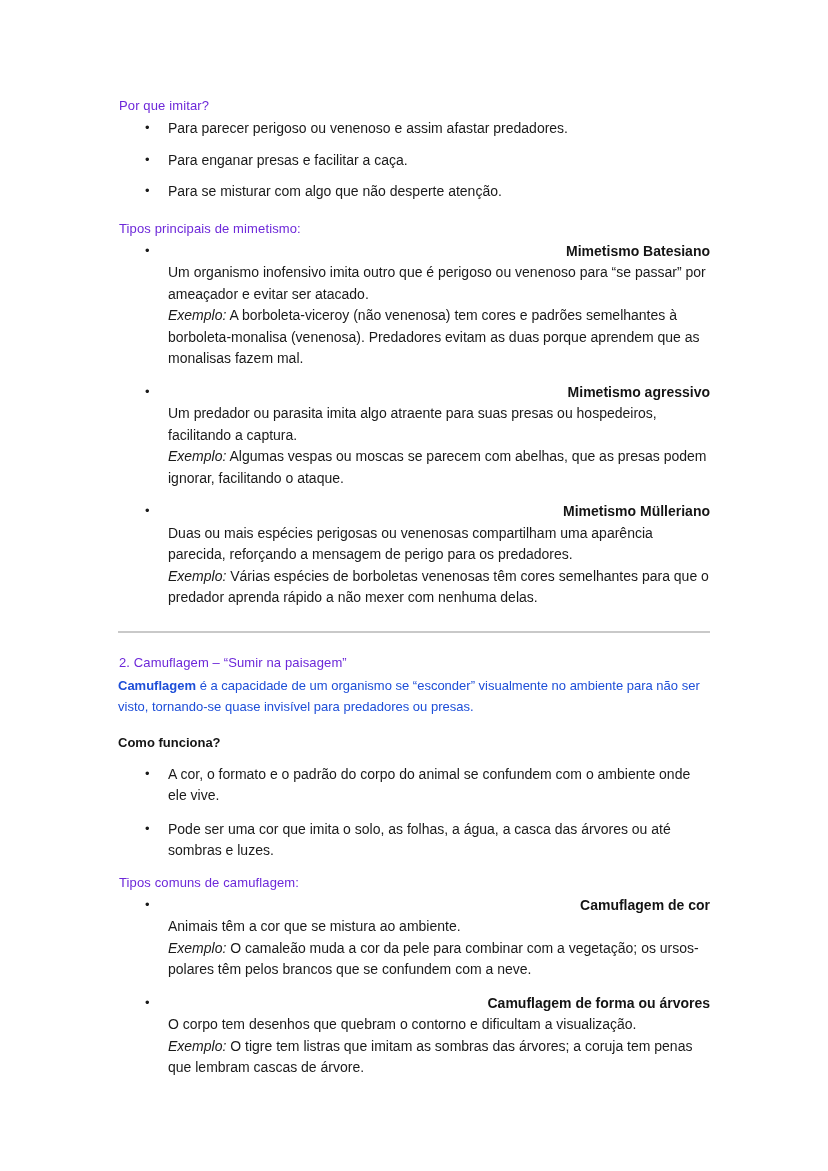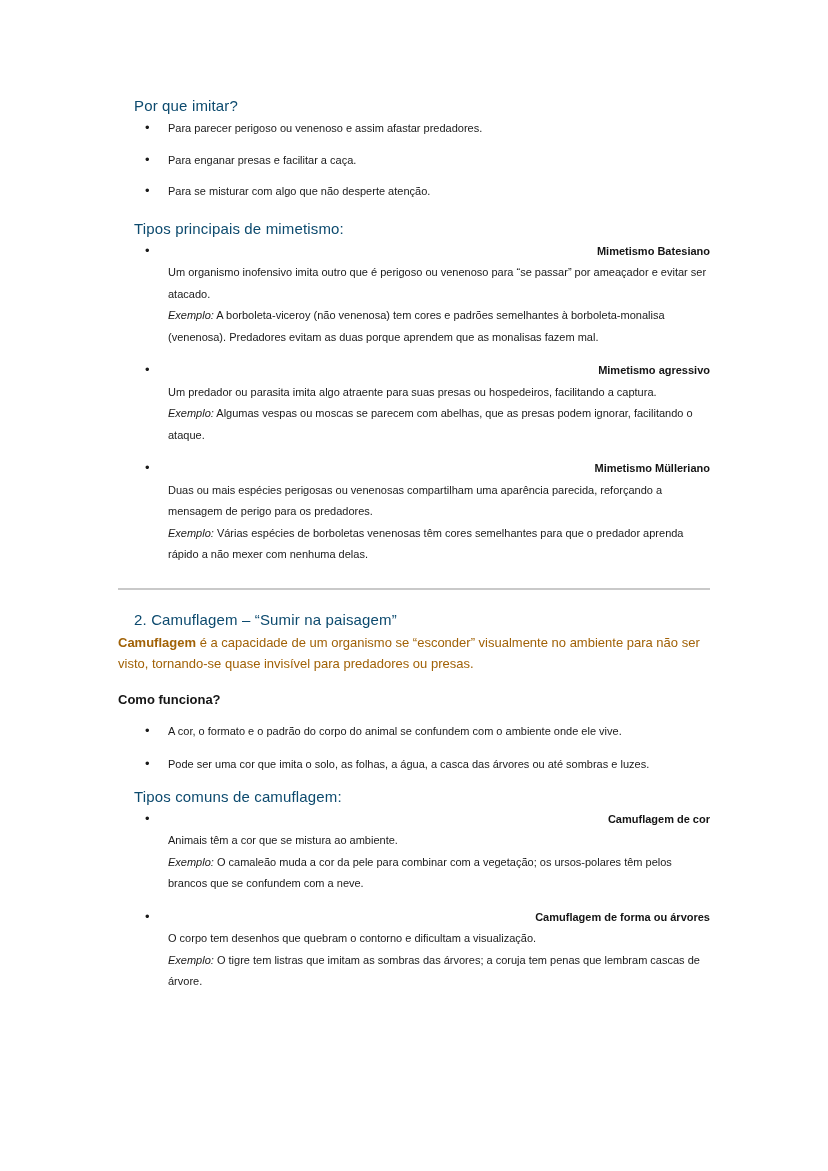--- a/index.html
+++ b/index.html
@@ -25,55 +25,55 @@
   }
   .content {
     position: absolute;
     left: 118px;
     top: 96px;
     width: 592px;
   }
 
   
   .h-blue {
-    color: #0c4a6e;
-    font-size: 15px;
+    color: #6d28d9;
+    font-size: 13px;
     line-height: 19px;
     font-weight: 400;
-    margin: 0 0 3px 16px;
+    margin: 0 0 3px 1px;
     letter-spacing: 0.01em;
   }
 
   .h-bold-black {
     color: #141414;
     font-size: 13px;
     line-height: 20px;
     font-weight: bold;
     margin: 0;
   }
 
   
   .para {
     font-size: 13px;
     line-height: 21.5px;
-    color: #a16207;
+    color: #1d4ed8;
     margin: 0;
   }
   .para b { font-weight: bold; }
 
   
   ul.blist {
     list-style: none;
     margin: 0;
     padding: 0;
   }
   ul.blist > li {
     position: relative;
     padding-left: 50px;
-    font-size: 11px;
+    font-size: 14px;
     line-height: 21.5px;
     color: #1a1a1a;
   }
   ul.blist > li::before {
     content: "\2022";
     position: absolute;
     left: 27px;
     top: -1px;
     font-size: 13px;
     line-height: 21.5px;

